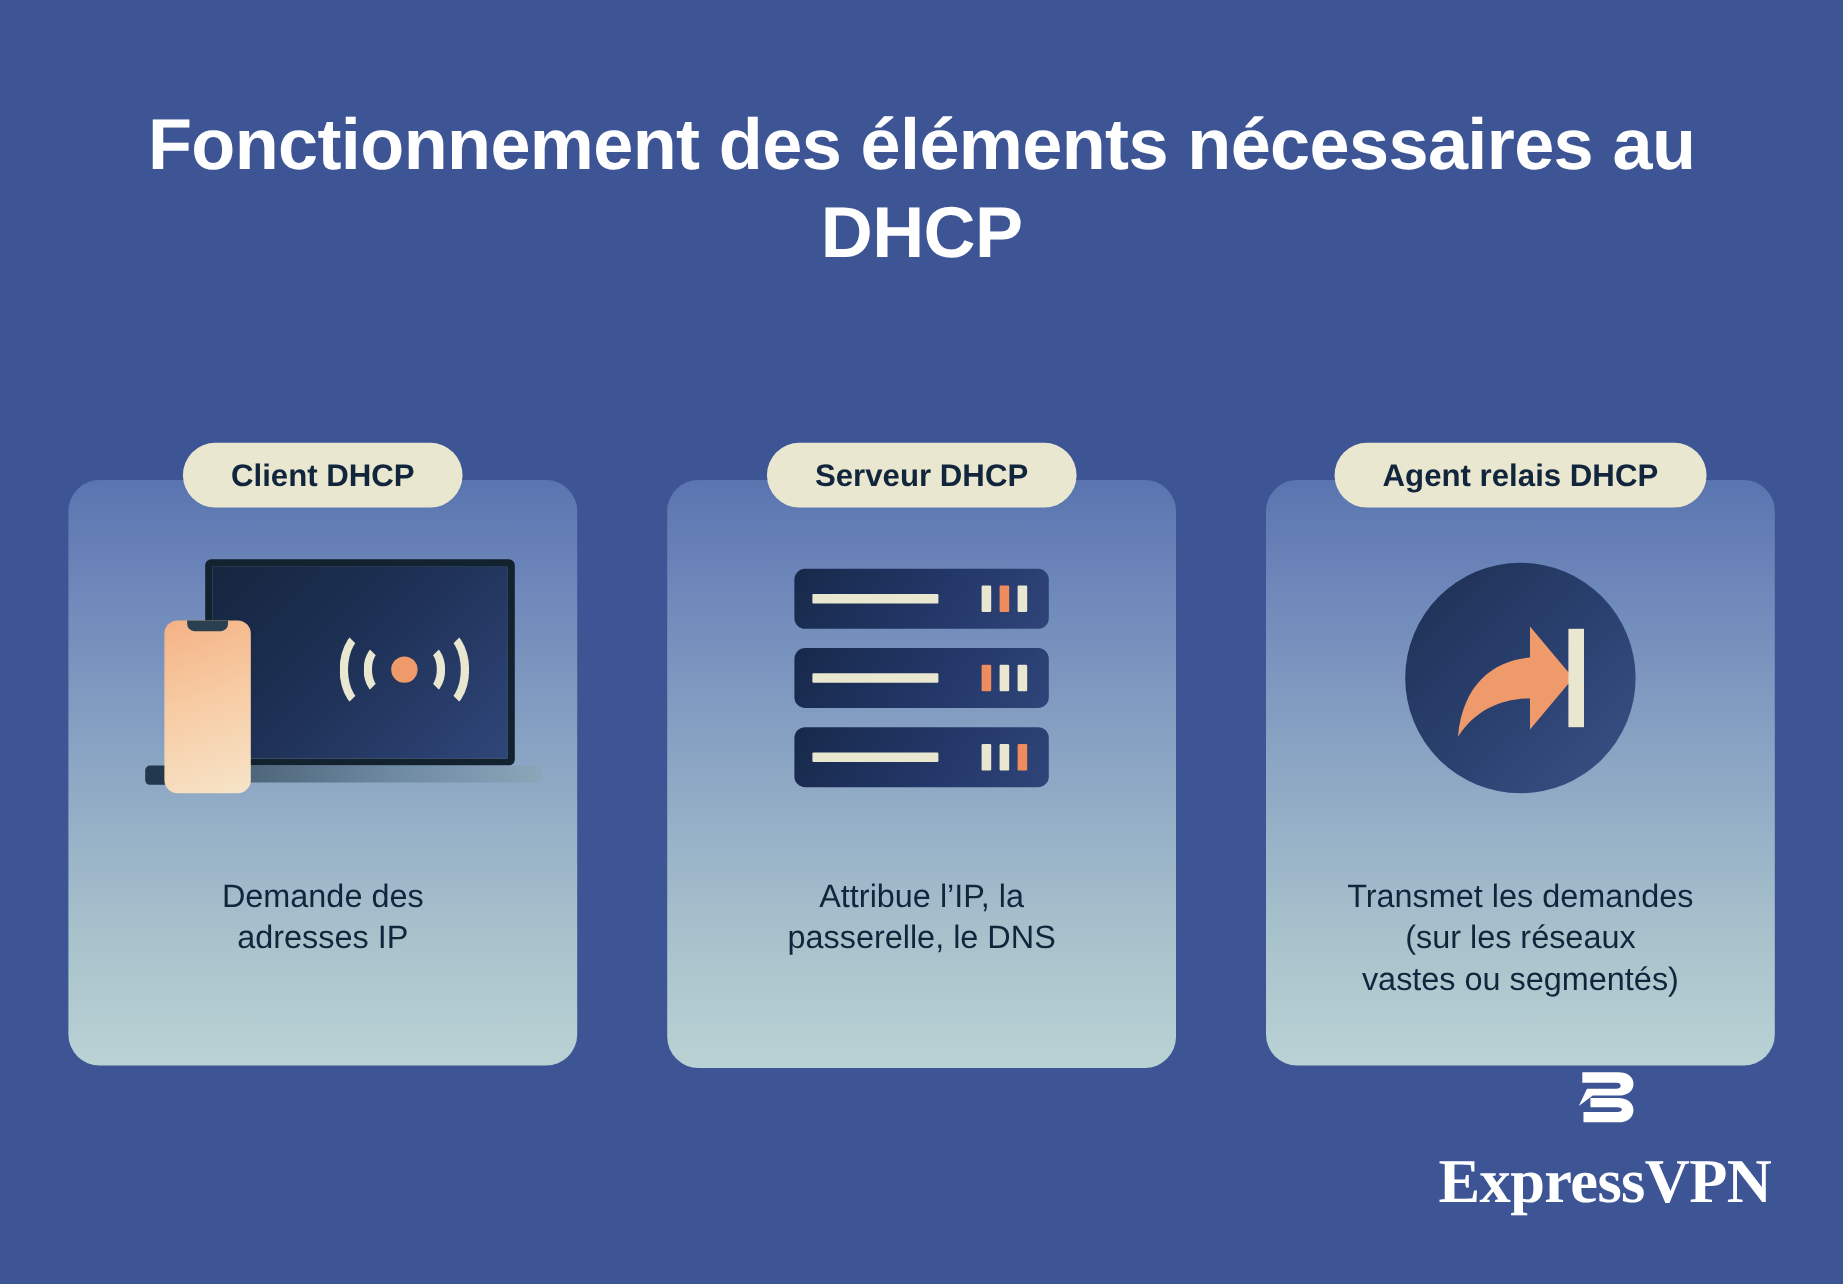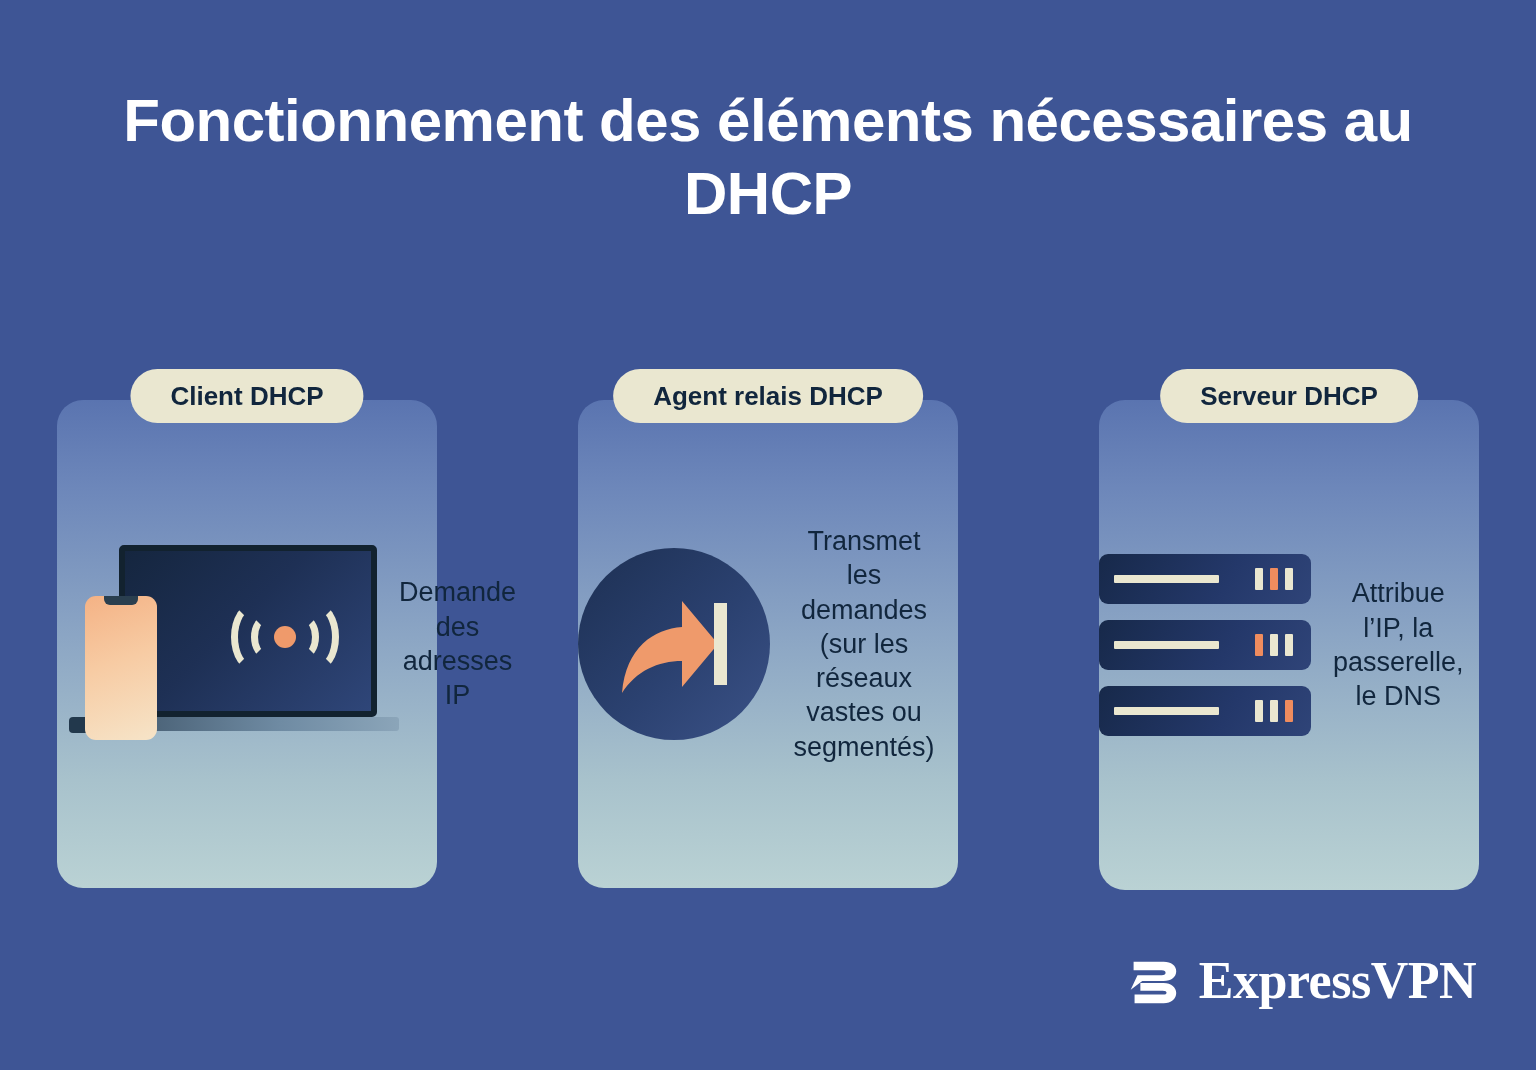--- a/index.html
+++ b/index.html
@@ -37,25 +37,26 @@
     top:400px;
     left:57px;
     width:1422px;
     display:flex;
     justify-content:space-between;
     align-items:flex-start;
   }
 
   .card {
     position:relative;
-    width:380px;
+    width:424px;
     height:488px;
     border-radius:26px;
     background:linear-gradient(180deg,#5a74b0 0%, #6d87ba 18%, #8ba5c4 48%, #a8c2cc 78%, #bad2d4 100%);
     display:flex;
+    flex-direction:column;
     align-items:center;
   }
   .card.is-third { height:490px; }
 
   
   .pill {
     position:absolute;
     top:-31px;
     left:50%;
     transform:translateX(-50%);
@@ -177,20 +178,21 @@
   .led.on { background:#ef8c5e; }
 
   
   .logo {
     position:absolute;
     right:60px;
     bottom:58px;
     display:flex;
     align-items:center;
     gap:16px;
+    flex-direction:column;
   }
   .logo-mark { width:62px; height:62px; display:block; }
   .logo-text {
     color:#ffffff;
     font-family:"Liberation Serif", serif;
     font-size:52px;
     font-weight:bold;
     letter-spacing:-0.5px;
     line-height:1;
   }
@@ -221,73 +223,73 @@
         <div class="phone">
           <span class="phone-notch"></span>
         </div>
       </div>
     </div>
 
     <div class="caption">Demande des
 adresses IP</div>
   </div>
 
+  <div class="card is-third">
+    <div class="pill">Serveur DHCP</div>
+
+    <div class="art">
+      <div class="servers">
+        <div class="server-row">
+          <span class="server-bar"></span>
+          <span class="server-leds">
+            <span class="led"></span>
+            <span class="led on"></span>
+            <span class="led"></span>
+          </span>
+        </div>
+        <div class="server-row">
+          <span class="server-bar"></span>
+          <span class="server-leds">
+            <span class="led on"></span>
+            <span class="led"></span>
+            <span class="led"></span>
+          </span>
+        </div>
+        <div class="server-row">
+          <span class="server-bar"></span>
+          <span class="server-leds">
+            <span class="led"></span>
+            <span class="led"></span>
+            <span class="led on"></span>
+          </span>
+        </div>
+      </div>
+    </div>
+
+    <div class="caption">Attribue l’IP, la
+passerelle, le DNS</div>
+  </div>
+
   <div class="card">
     <div class="pill">Agent relais DHCP</div>
 
     <div class="art">
       <div class="relay-circle">
         <svg class="relay-svg" viewBox="0 0 120 110">
           <path d="M8 104 C12 58 40 40 68 38 L68 12 L104 55 L68 98 L68 72 C44 72 22 82 8 104 Z" fill="#ef9a6b"></path>
           <rect x="100" y="14" width="13" height="82" fill="#eae7d0"></rect>
         </svg>
       </div>
     </div>
 
     <div class="caption">Transmet les demandes
 (sur les réseaux
 vastes ou segmentés)</div>
   </div>
 
-  <div class="card is-third">
-    <div class="pill">Serveur DHCP</div>
-
-    <div class="art">
-      <div class="servers">
-        <div class="server-row">
-          <span class="server-bar"></span>
-          <span class="server-leds">
-            <span class="led"></span>
-            <span class="led on"></span>
-            <span class="led"></span>
-          </span>
-        </div>
-        <div class="server-row">
-          <span class="server-bar"></span>
-          <span class="server-leds">
-            <span class="led on"></span>
-            <span class="led"></span>
-            <span class="led"></span>
-          </span>
-        </div>
-        <div class="server-row">
-          <span class="server-bar"></span>
-          <span class="server-leds">
-            <span class="led"></span>
-            <span class="led"></span>
-            <span class="led on"></span>
-          </span>
-        </div>
-      </div>
-    </div>
-
-    <div class="caption">Attribue l’IP, la
-passerelle, le DNS</div>
-  </div>
-
 </div>
 
 <div class="logo">
   <svg class="logo-mark" viewBox="0 0 64 64">
     <path d="M13 12 H44 C52 12 57 16 57 22 C57 28 52 32 44 32 H22 L10 41 L17 26 H42 C45 26 46 25 46 23.5 C46 22 45 21 42 21 H13 Z" fill="#ffffff"></path>
     <path d="M20 34 H44 C52 34 57 38.5 57 44.5 C57 50.5 52 55 44 55 H14 V46 H43 C46 46 47 45.3 47 44 C47 42.8 46 42 43 42 H20 Z" fill="#ffffff"></path>
   </svg>
   <span class="logo-text">ExpressVPN</span>
 </div>
 

